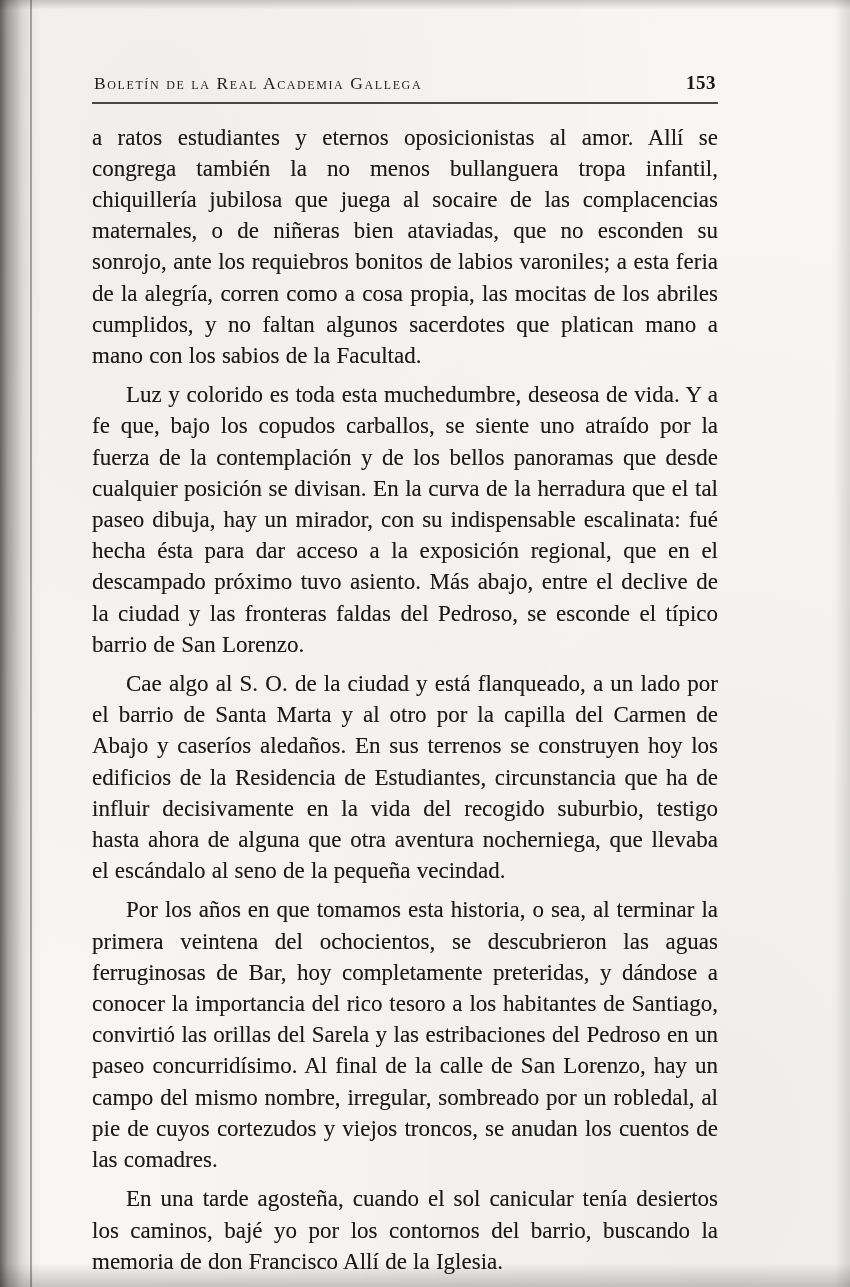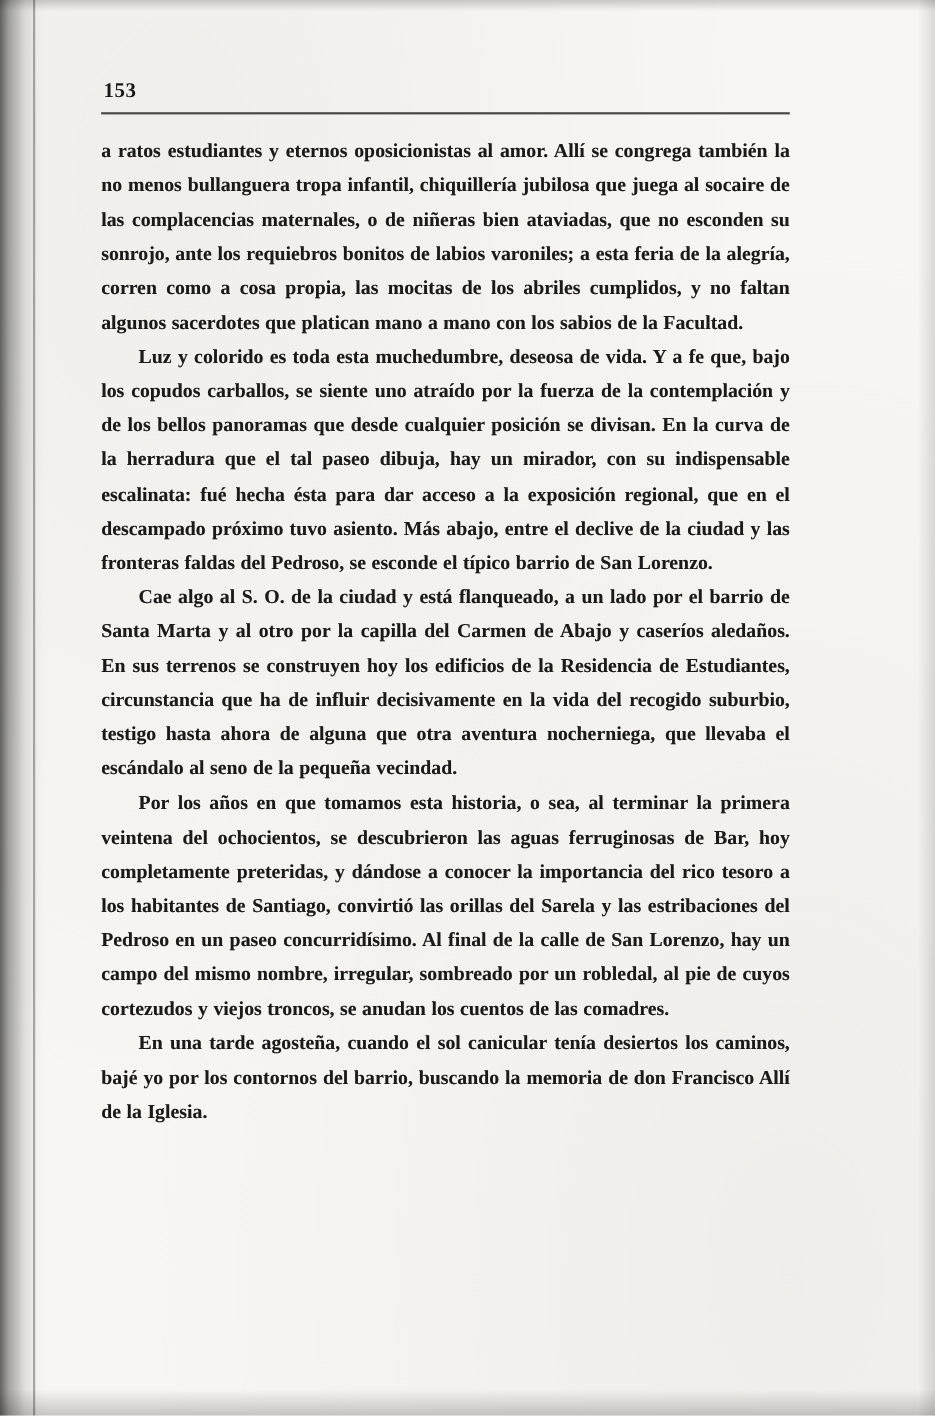--- a/index.html
+++ b/index.html
@@ -83,30 +83,29 @@
     color: #171717;
   }
   .head-rule {
     height: 1.6px;
     background: #2a2a2a;
     margin: 2px 0 18px 0;
     opacity: 0.85;
   }
 
   .body-text p {
-    margin: 0 0 0 0;
+    margin: 8px 0 0 0;
     text-align: justify;
     text-justify: inter-word;
-    font-size: 18px;
+    font-size: 23px;
     line-height: 31.2px;
     text-indent: 34px;
     color: #1a1a1a;
     word-spacing: 0.5px;
     hyphens: manual;
-    font-weight: bold;
   }
   .body-text p.first {
     text-indent: 0;
   }
 
   
   .body-text {
     text-shadow: 0 0 0.5px rgba(0,0,0,0.35);
   }
 </style>
@@ -116,20 +115,21 @@
 <div class="page">
   <div class="gutter-shadow"></div>
   <div class="gutter-line"></div>
   <div class="edge-top"></div>
   <div class="edge-bottom"></div>
   <div class="edge-right"></div>
 
   <div class="content">
 
     <header class="running-head">
+      <span class="head-title">Boletín de la Real Academia Gallega</span>
       <span class="page-number">153</span>
     </header>
     <div class="head-rule"></div>
 
     <div class="body-text">
       <p class="first">a ratos estudiantes y eternos oposicionistas al amor. Allí se congrega también la no menos bullanguera tropa infantil, chiquillería jubilosa que juega al socaire de las complacencias maternales, o de niñeras bien ataviadas, que no esconden su sonrojo, ante los requiebros bonitos de labios varoniles; a esta feria de la alegría, corren como a cosa propia, las mocitas de los abriles cumplidos, y no faltan algunos sacerdotes que platican mano a mano con los sabios de la Facultad.</p>
       <p>Luz y colorido es toda esta muchedumbre, deseosa de vida. Y a fe que, bajo los copudos carballos, se siente uno atraído por la fuerza de la contemplación y de los bellos panoramas que desde cualquier posición se divisan. En la curva de la herradura que el tal paseo dibuja, hay un mirador, con su indispensable escalinata: fué hecha ésta para dar acceso a la exposición regional, que en el descampado próximo tuvo asiento. Más abajo, entre el declive de la ciudad y las fronteras faldas del Pedroso, se esconde el típico barrio de San Lorenzo.</p>
       <p>Cae algo al S. O. de la ciudad y está flanqueado, a un lado por el barrio de Santa Marta y al otro por la capilla del Carmen de Abajo y caseríos aledaños. En sus terrenos se construyen hoy los edificios de la Residencia de Estudiantes, circunstancia que ha de influir decisivamente en la vida del recogido suburbio, testigo hasta ahora de alguna que otra aventura nocherniega, que llevaba el escándalo al seno de la pequeña vecindad.</p>
       <p>Por los años en que tomamos esta historia, o sea, al terminar la primera veintena del ochocientos, se descubrieron las aguas ferruginosas de Bar, hoy completamente preteridas, y dándose a conocer la importancia del rico tesoro a los habitantes de Santiago, convirtió las orillas del Sarela y las estribaciones del Pedroso en un paseo concurridísimo. Al final de la calle de San Lorenzo, hay un campo del mismo nombre, irregular, sombreado por un robledal, al pie de cuyos cortezudos y viejos troncos, se anudan los cuentos de las comadres.</p>
       <p>En una tarde agosteña, cuando el sol canicular tenía desiertos los caminos, bajé yo por los contornos del barrio, buscando la memoria de don Francisco Allí de la Iglesia.</p>

